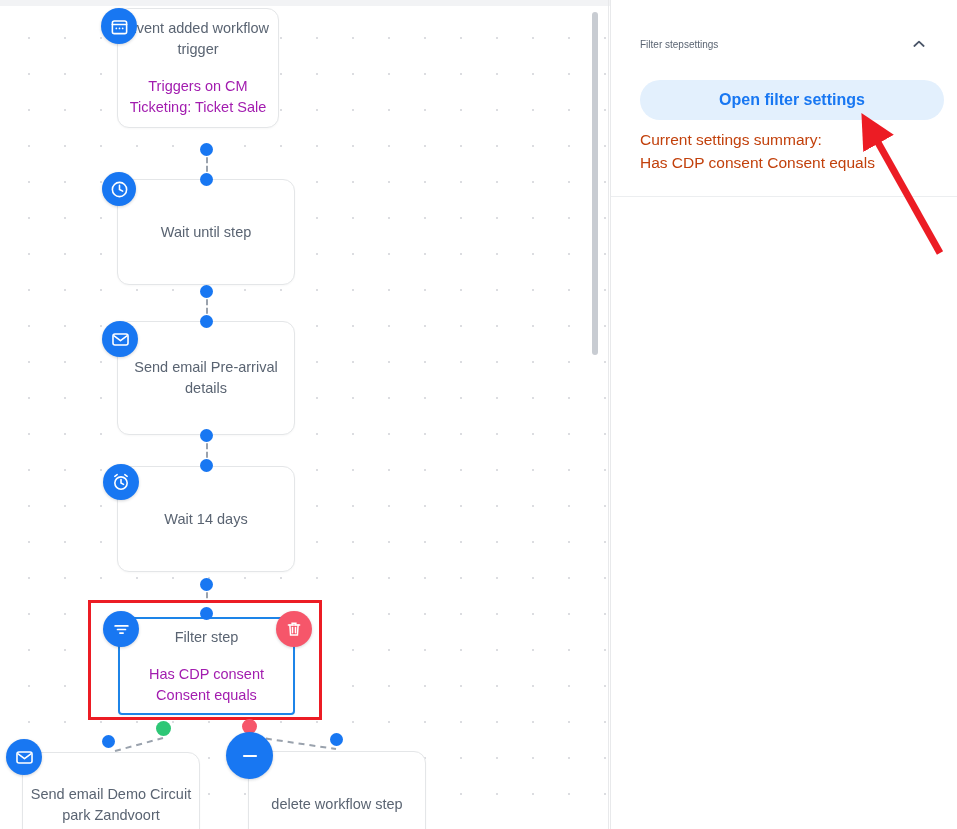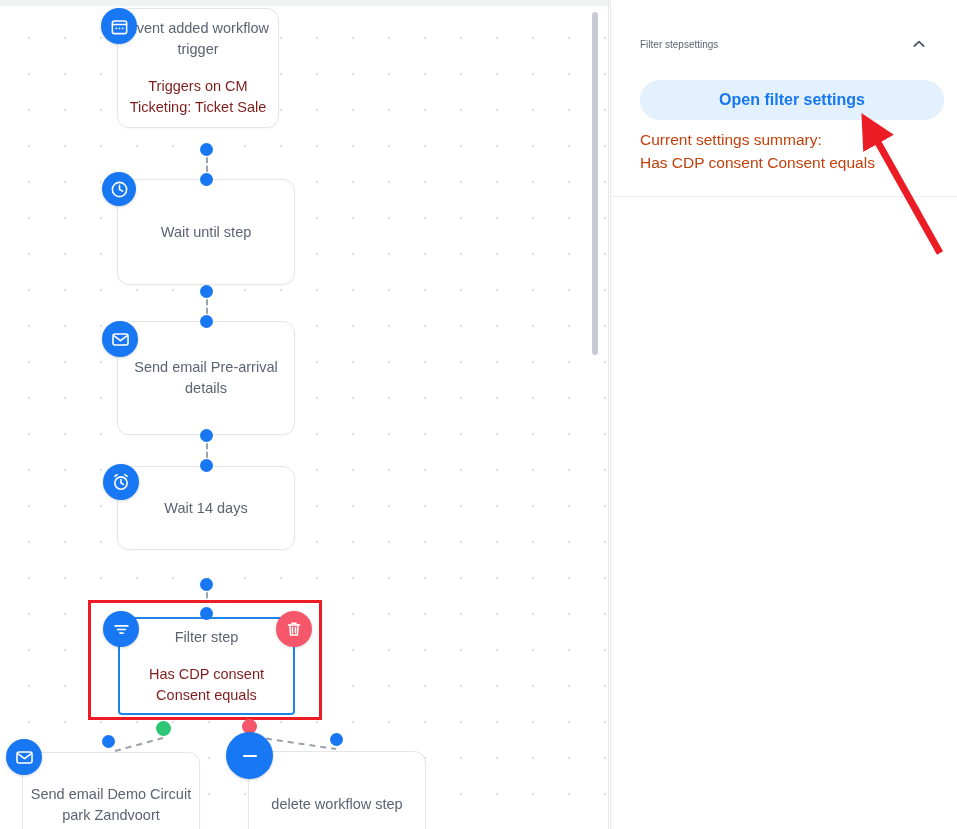--- a/index.html
+++ b/index.html
@@ -50,21 +50,21 @@
     align-items: center;
     justify-content: center;
     text-align: center;
     color: #5a6472;
     font-size: 14.5px;
     line-height: 21px;
     box-shadow: 0 1px 2px rgba(16,24,40,0.03);
   }
   .node .sub {
     margin-top: 16px;
-    color: #7f1d1d;
+    color: #a21caf;
     font-size: 14.5px;
     line-height: 21px;
   }
   .node.selected {
     border: 2px solid #1d84e8;
     border-radius: 4px;
   }
 
   
   .badge {
@@ -237,21 +237,21 @@
     <div class="node" style="left:117px; top:315px; width:178px; height:114px;">
       <div>Send email Pre-arrival details</div>
     </div>
     <div class="badge" style="left:102px; top:315px;">
       <svg width="19" height="19" viewBox="0 0 24 24" fill="none" stroke="#ffffff" stroke-width="2" stroke-linejoin="round">
         <rect x="2.5" y="5" width="19" height="14" rx="2.5"></rect>
         <polyline points="3.5,7 12,13.5 20.5,7"></polyline>
       </svg>
     </div>
 
-    <div class="node" style="left:117px; top:460px; width:178px; height:84px;">
+    <div class="node" style="left:117px; top:460px; width:178px; height:106px;">
       <div>Wait 14 days</div>
     </div>
     <div class="badge" style="left:103px; top:458px;">
       <svg width="20" height="20" viewBox="0 0 24 24" fill="none" stroke="#ffffff" stroke-width="1.9" stroke-linecap="round">
         <circle cx="12" cy="13.2" r="7.4"></circle>
         <polyline points="12,9 12,13.2 15,14.8"></polyline>
         <line x1="4.6" y1="5.2" x2="7.4" y2="3.2"></line>
         <line x1="19.4" y1="5.2" x2="16.6" y2="3.2"></line>
       </svg>
     </div>

